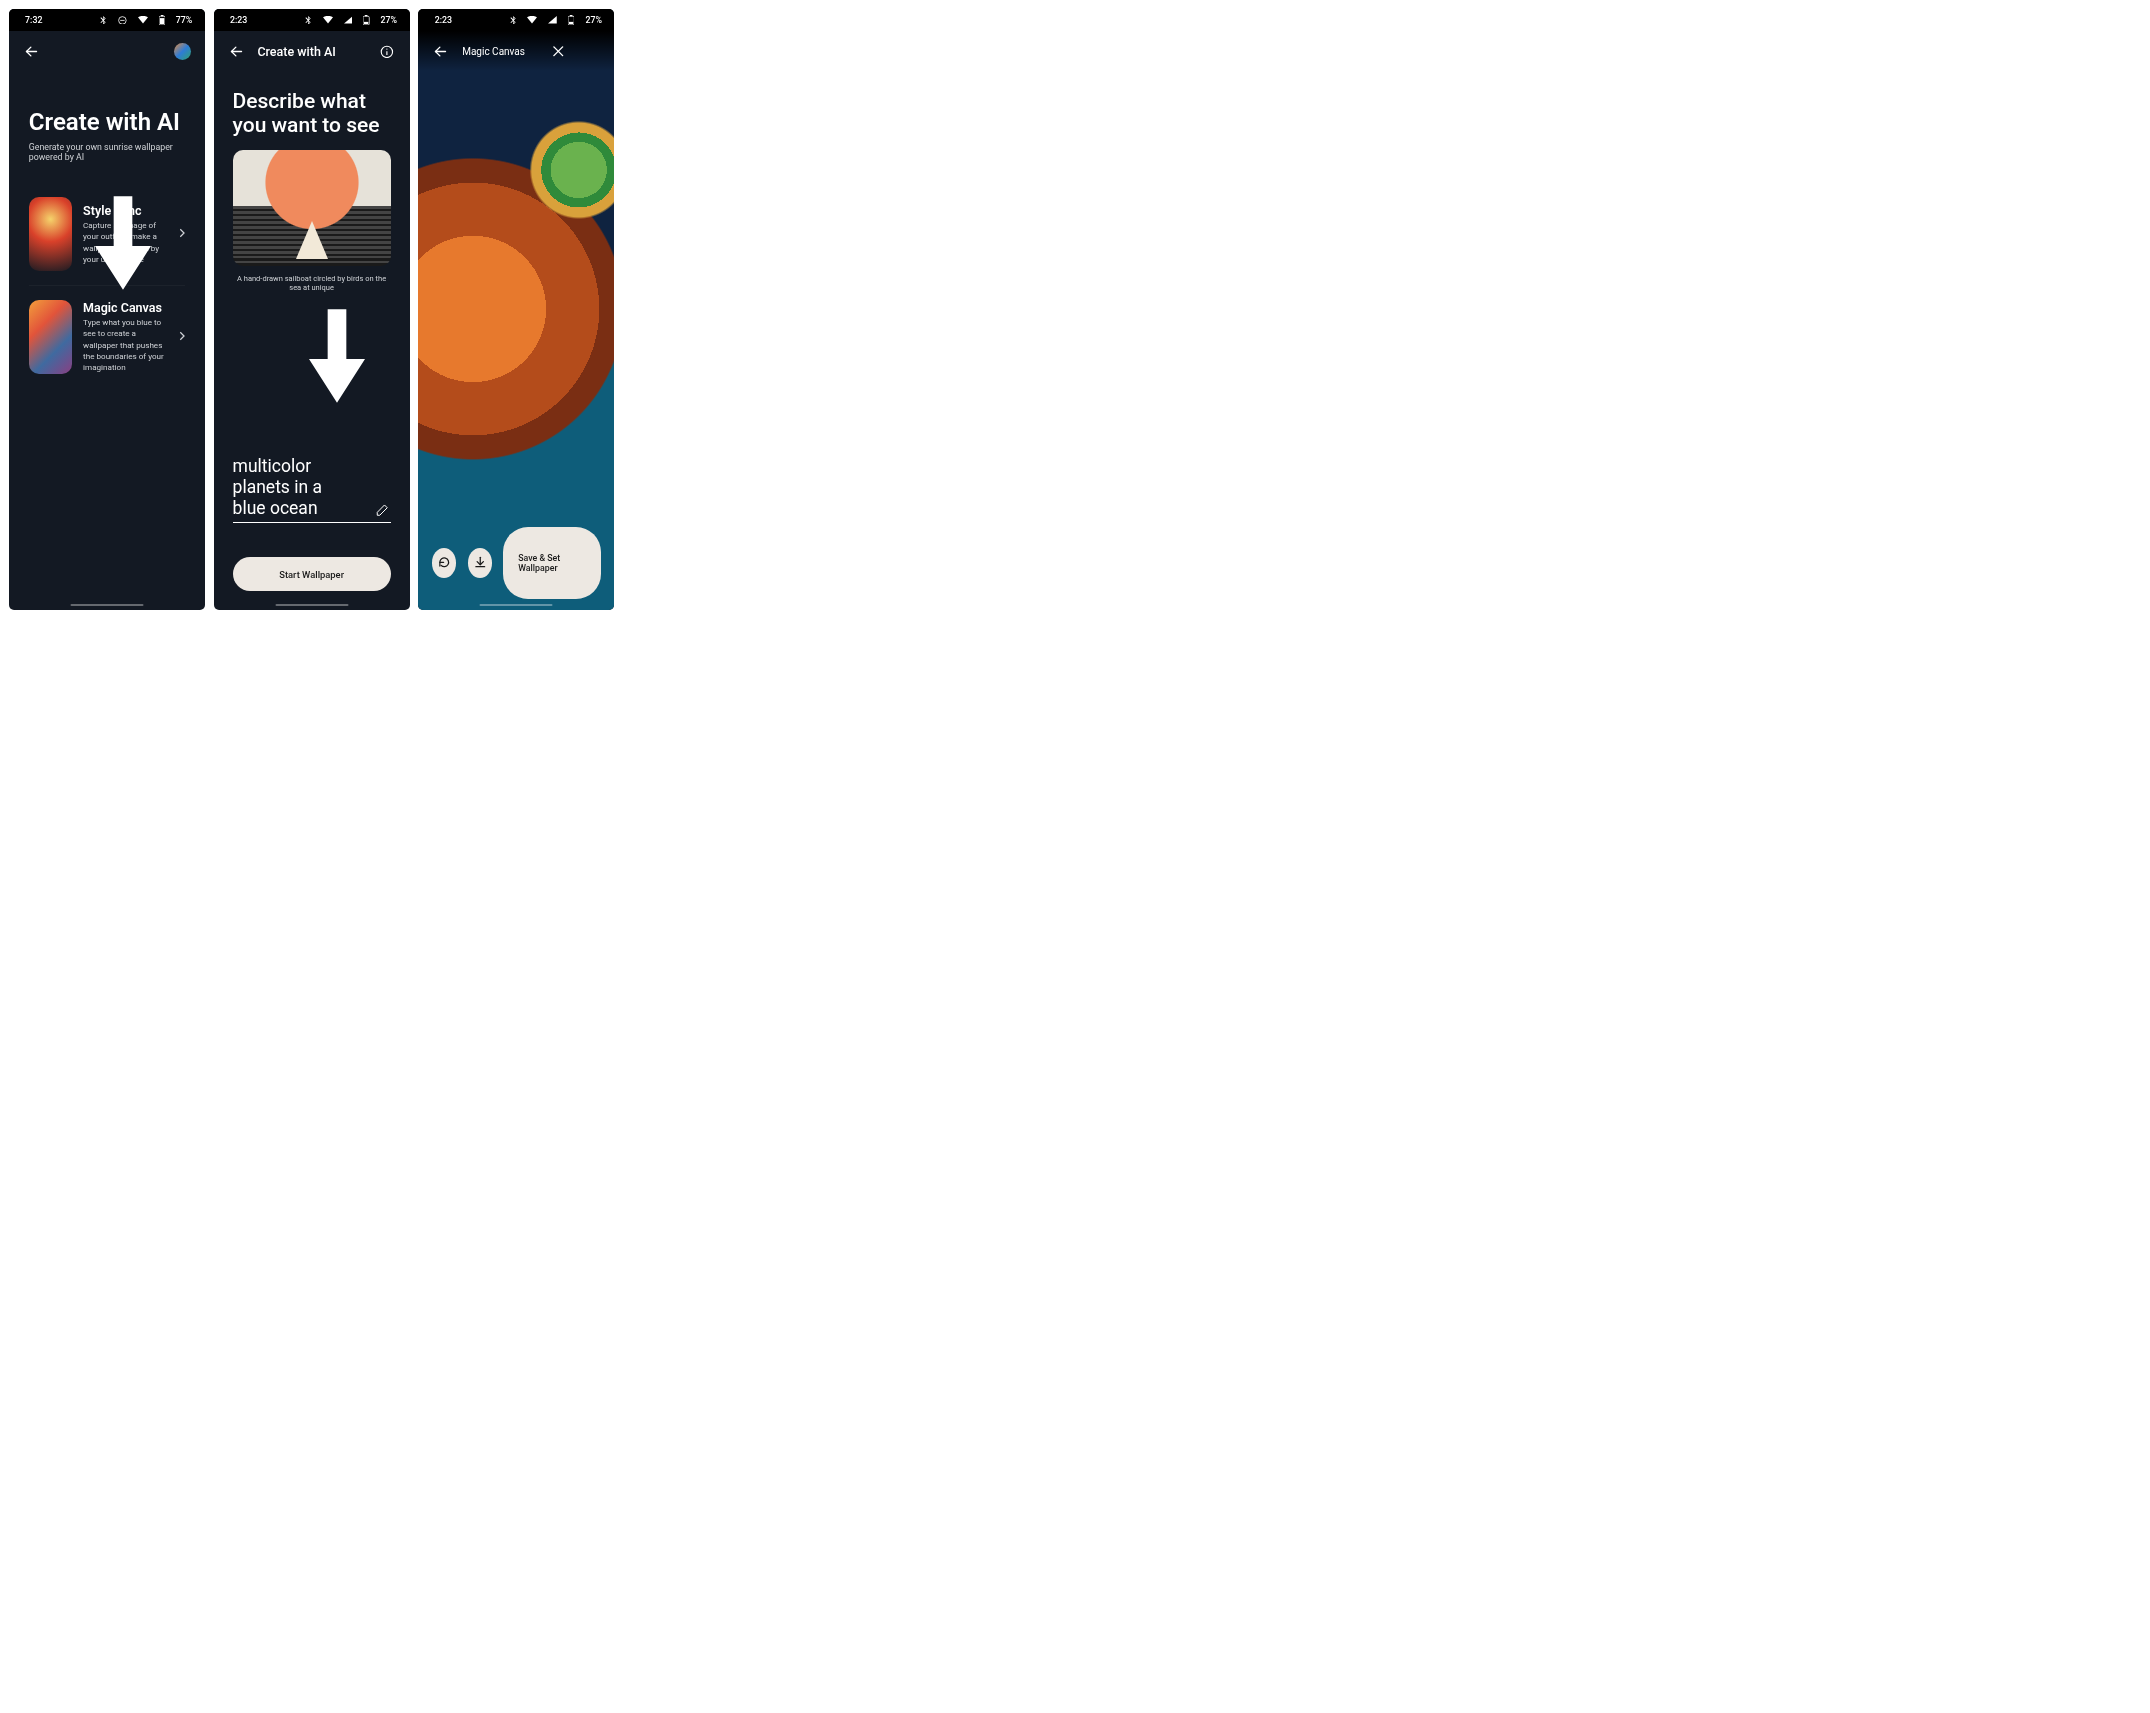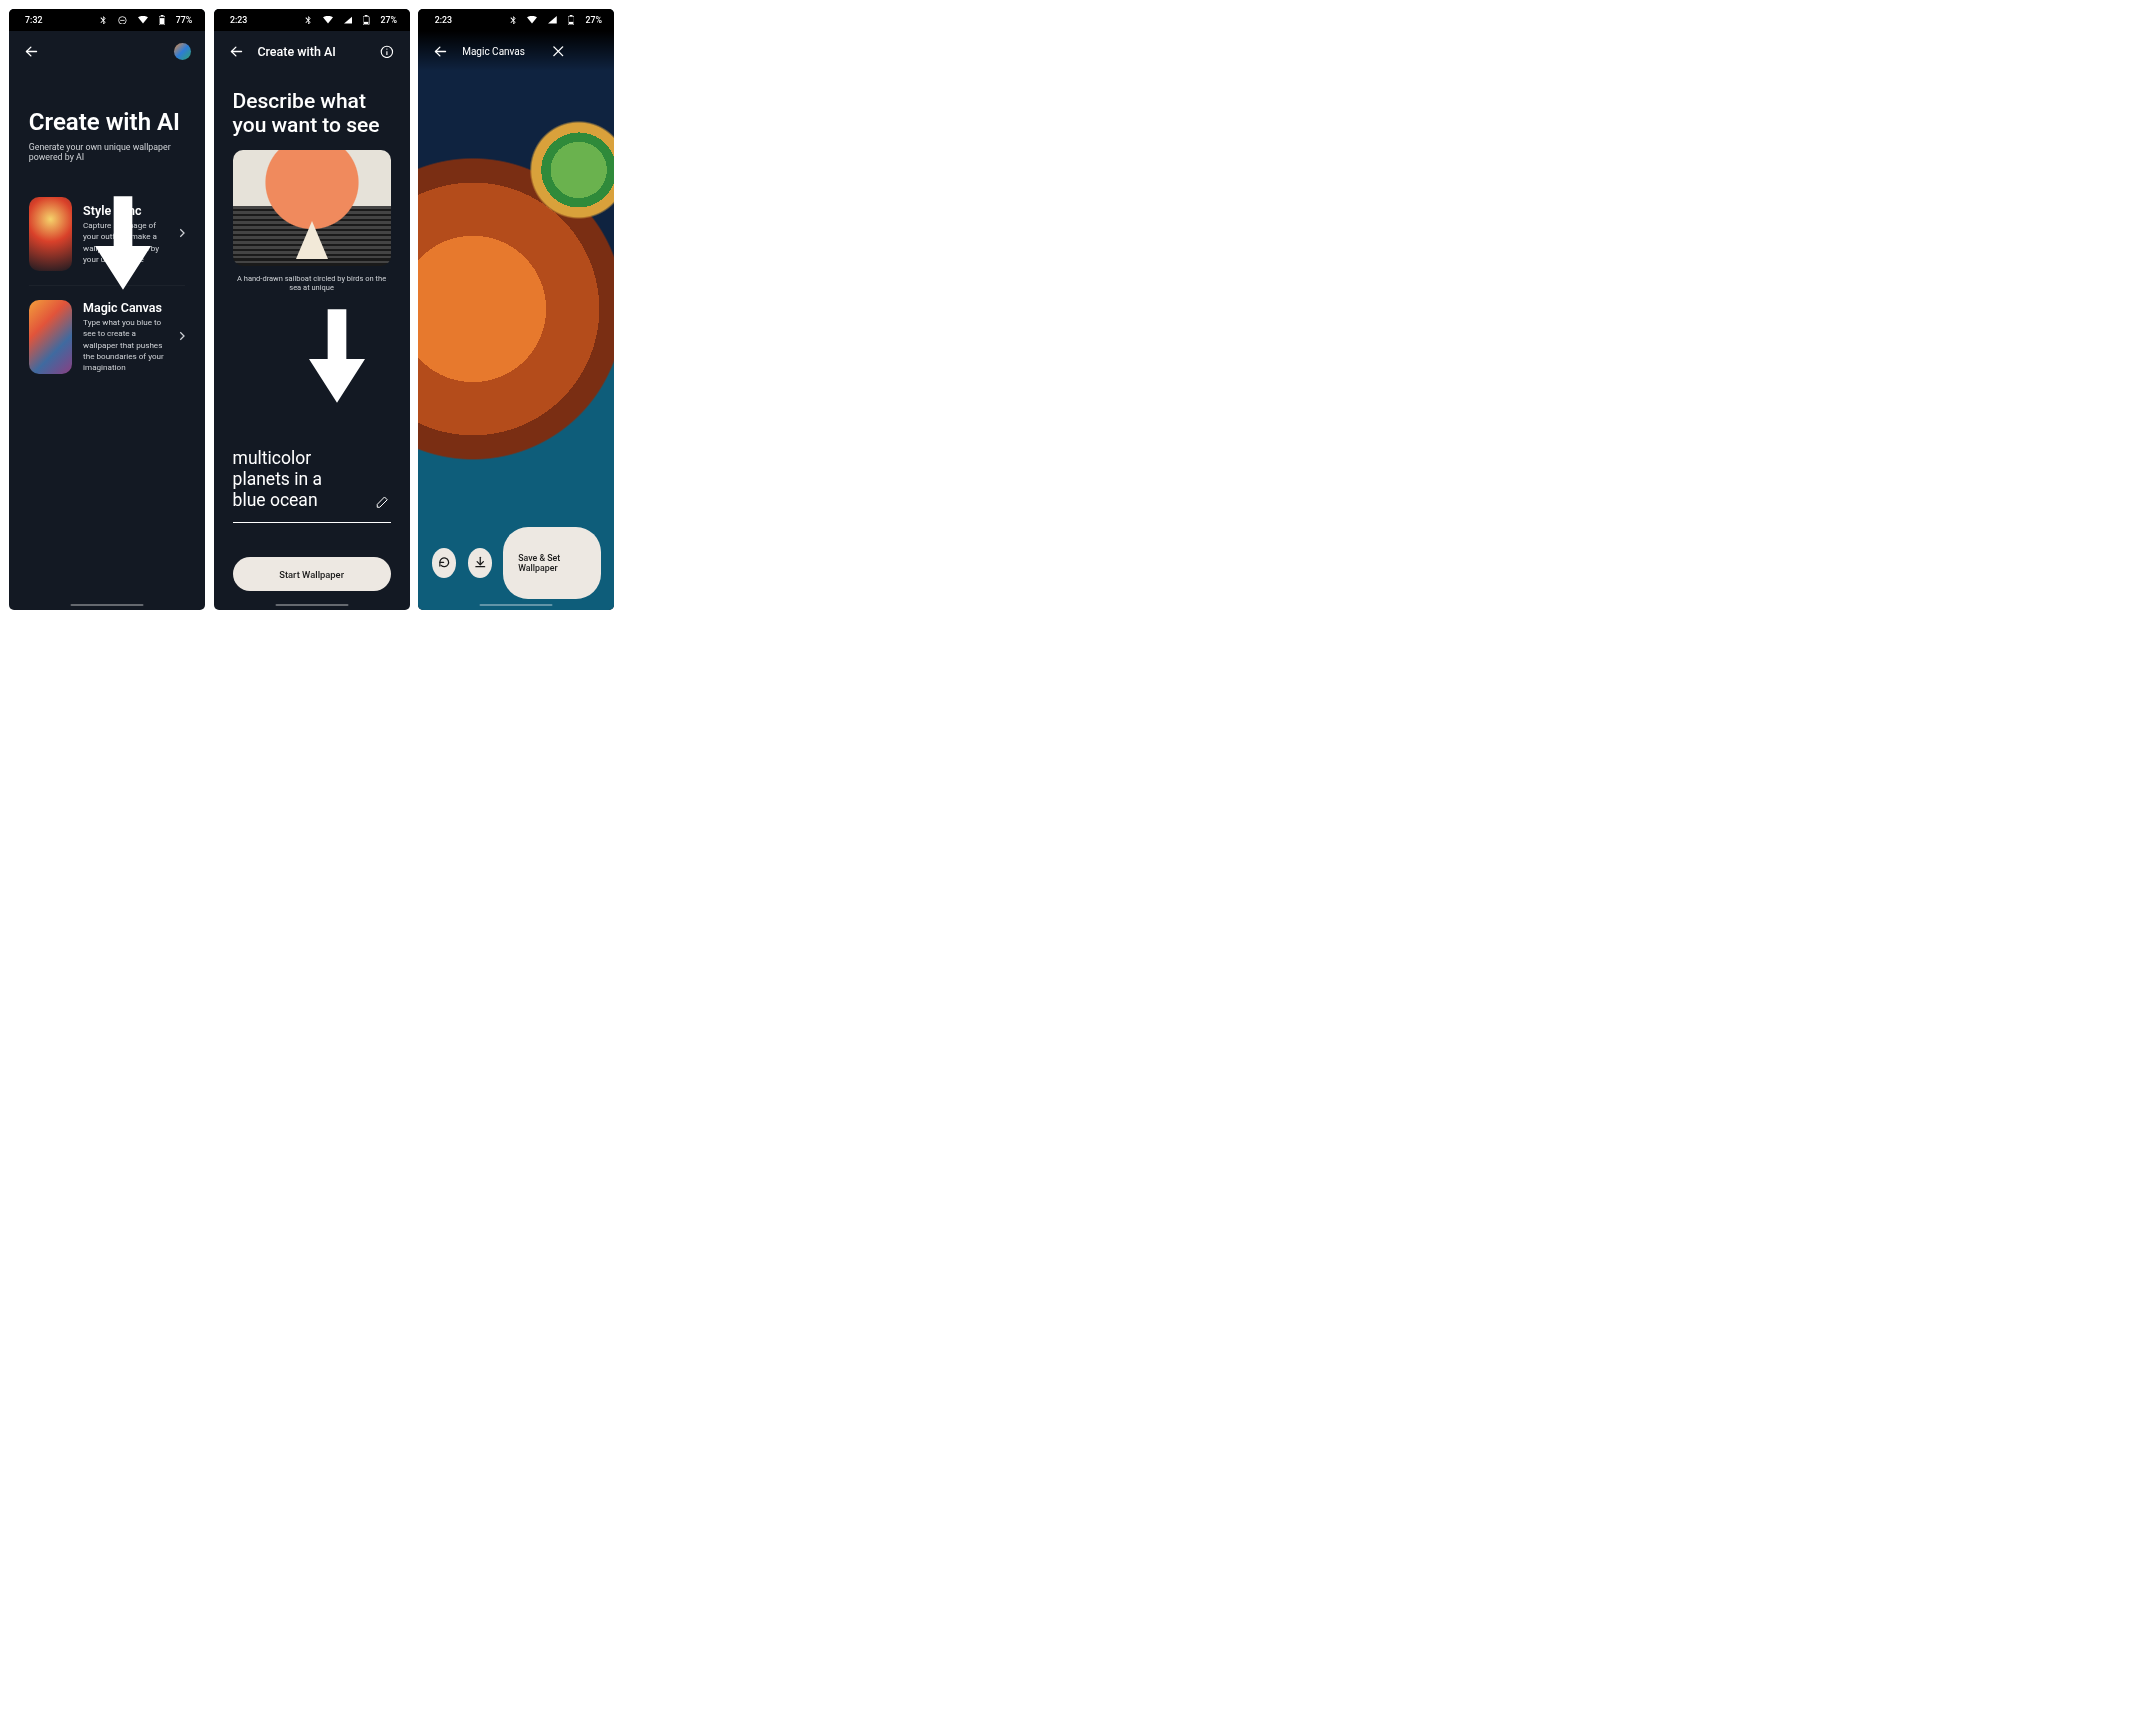--- a/index.html
+++ b/index.html
@@ -99,21 +99,21 @@
     content: ""; position: absolute; left: 50%; bottom: 7.5px;
     transform: translateX(-50%);
     border-left: 16.3px solid transparent;
     border-right: 16.3px solid transparent;
     border-bottom: 38px solid #f2e9d8;
   }
   .caption { font-size: 7.5px; color: #cfd2d6; margin-top: 7.5px; text-align: center; }
   .prompt-area { margin-top: auto; margin-bottom: 19px; }
   .prompt-row {
     display: flex; align-items: flex-end; gap: 24px;
-    border-bottom: 1.3px solid #fff; padding-bottom: 11px;
+    border-bottom: 1.3px solid #fff; padding-bottom: 3px;
   }
   .prompt-text { font-size: 17.5px; font-weight: 400; flex: 1; line-height: 1.2; }
   .primary-btn {
     margin-top: 34px;
     background: #ede8e2; color: #1a1a1a;
     border-radius: 25px; padding: 11.3px 0;
     text-align: center; font-size: 9.4px; font-weight: 500;
     cursor: pointer;
   }
   
@@ -185,21 +185,21 @@
       <svg width="15" height="15" viewBox="0 0 24 24" fill="none" stroke="#fff" stroke-width="2.2" stroke-linecap="round" stroke-linejoin="round">
           <line x1="20" y1="12" x2="4" y2="12"></line>
           <polyline points="11 5 4 12 11 19"></polyline>
         </svg>
     </span>
     <span class="spacer"></span>
     <span class="avatar"></span>
   </div>
   <div class="content">
     <h1 class="hero-title">Create with AI</h1>
-    <p class="hero-sub">Generate your own unique wallpaper powered by AI</p>
+    <p class="hero-sub">Generate your own sunrise wallpaper powered by AI</p>
 
     <div class="option-list">
       <div class="option-row">
         <div class="thumb style-sync"></div>
         <div class="opt-text">
           <div class="opt-title">Style Sync</div>
           <div class="opt-desc">Capture an image of your outfit to make a wallpaper inspired by your unique style</div>
         </div>
         <span class="chevron">
           <svg width="6.3" height="10" viewBox="0 0 10 16" fill="none" stroke="currentColor" stroke-width="2">

